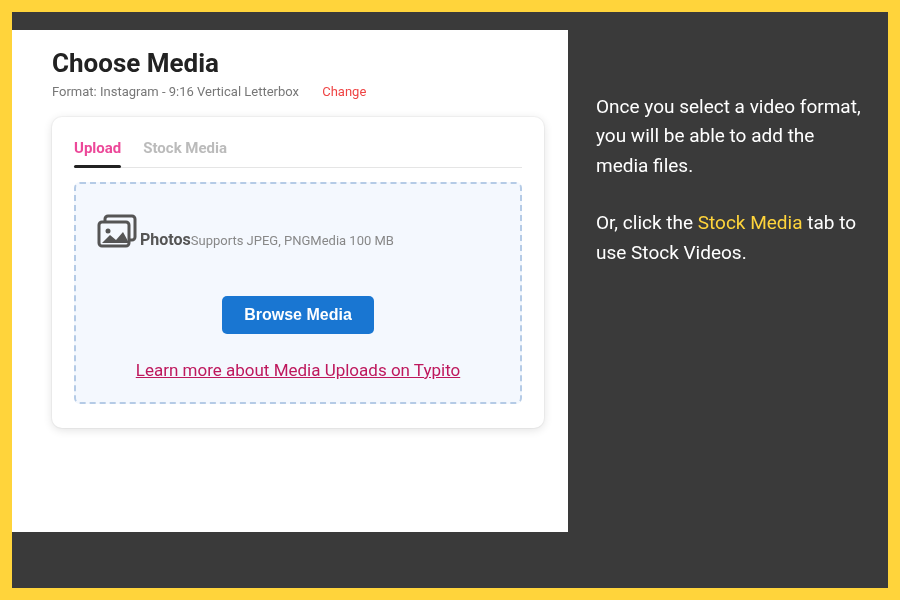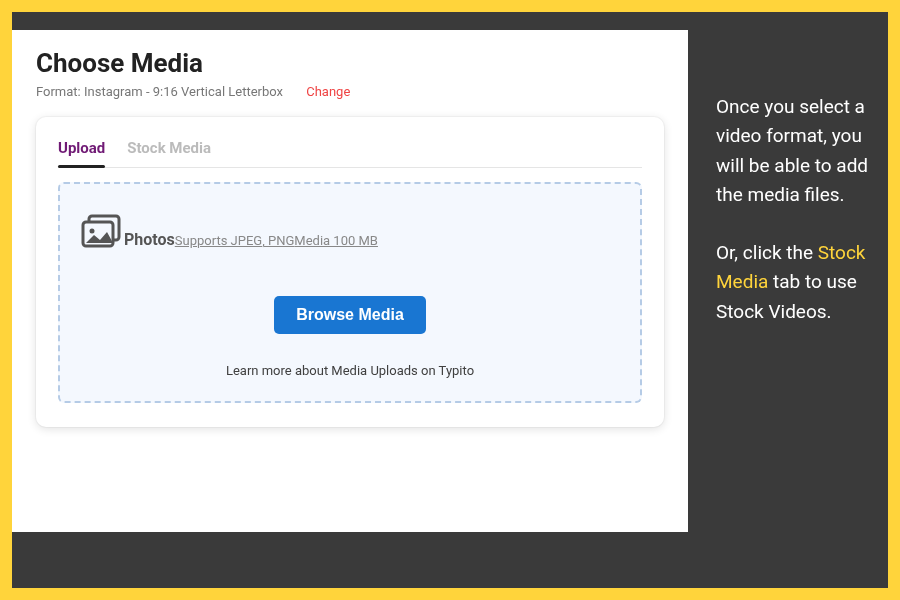--- a/index.html
+++ b/index.html
@@ -12,24 +12,24 @@
   .inner {
     width: 100%; height: 100%;
     background: #3a3a3a;
     display: flex;
     align-items: flex-start;
     padding: 18px 18px 18px 0;
     gap: 28px;
   }
   .panel {
     background: #fff;
-    width: 676px;
+    width: 556px;
     height: 502px;
     flex: none;
-    padding: 18px 24px 24px 24px;
+    padding: 18px 24px 24px 40px;
     position: relative;
   }
   .panel h1 {
     font-size: 26px;
     font-weight: 700;
     color: #222;
     margin-bottom: 6px;
   }
   .format-row {
     font-size: 13px;
@@ -55,21 +55,21 @@
   }
   .tab {
     font-size: 15px;
     font-weight: 700;
     color: #bbb;
     padding: 6px 0 10px 0;
     cursor: pointer;
     position: relative;
   }
   .tab.active {
-    color: #701a75;
+    color: #ec4899;
   }
   .tab.active::after {
     content: "";
     position: absolute;
     left: 0; right: 0; bottom: -1px;
     height: 3px;
     background: #222;
     border-radius: 2px;
   }
   .dropzone {
@@ -97,37 +97,37 @@
   .dz-title {
     font-size: 16px;
     font-weight: 700;
     color: #555;
     margin-bottom: 4px;
   }
   .dz-sub {
     font-size: 13px;
     color: #888;
     line-height: 1.35;
-    text-decoration: underline;
   }
   .browse-btn {
     background: #1976d2;
     color: #fff;
     border: none;
     border-radius: 5px;
     font-size: 16px;
     font-weight: 700;
     padding: 10px 22px;
     cursor: pointer;
     margin-bottom: 26px;
   }
   .learn-link {
     display: inline-block;
-    font-size: 13px;
-    color: #404040;
+    font-size: 17px;
+    color: #be185d;
+    text-decoration: underline;
     cursor: pointer;
   }
   .sidetext {
     flex: 1;
     color: #fff;
     font-size: 19px;
     line-height: 1.55;
     padding-top: 62px;
   }
   .sidetext p { margin-bottom: 28px; }

